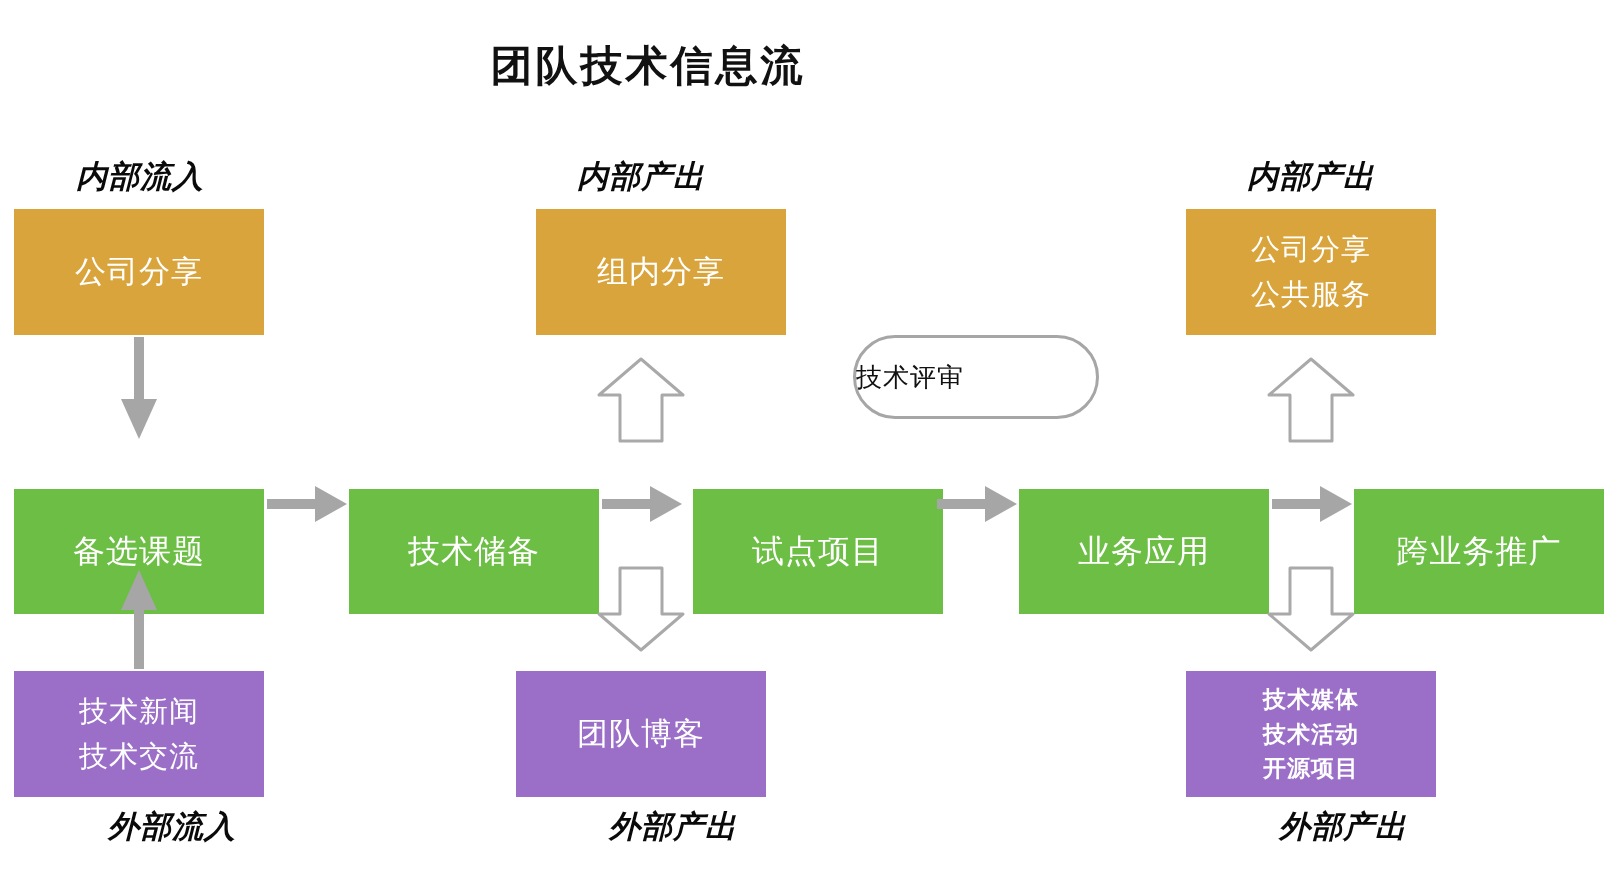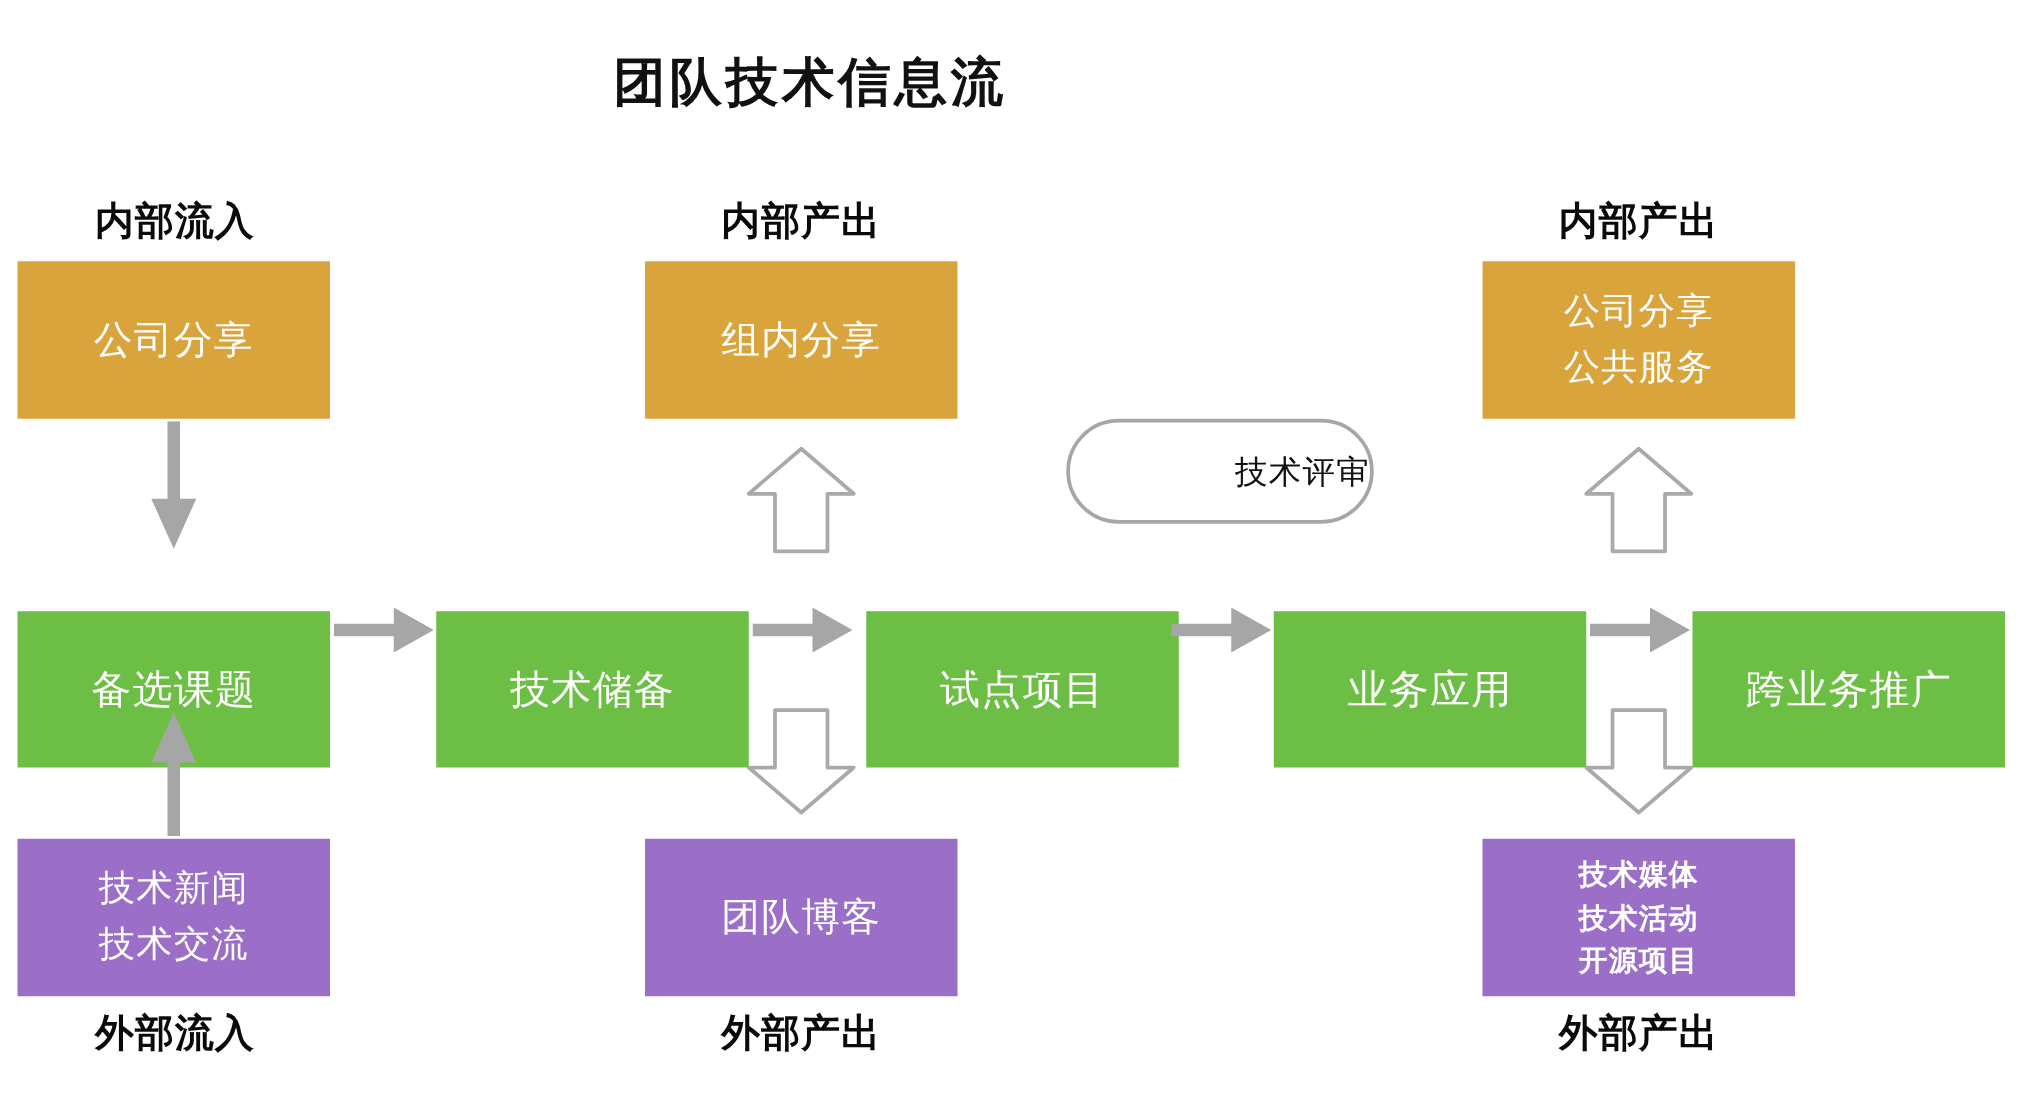--- a/index.html
+++ b/index.html
@@ -16,61 +16,62 @@
     top: 38px; left: 328px; width: 640px;
     text-align: center;
     font-size: 42px; font-weight: 700; color: #111111;
     letter-spacing: 3px;
   }
   .col-label {
     top: 156px; width: 280px;
     text-align: center;
     font-size: 31px; font-weight: 600; color: #0a0a0a;
     letter-spacing: 1px;
+    font-style: italic;
   }
-  .col-label.bottom { top: 806px; }
+  .col-label.bottom { top: 806px; margin-left: 32px; }
   .box {
     display: flex; flex-direction: column;
     align-items: center; justify-content: center;
     width: 250px; color: #ffffff; text-align: center;
   }
   .box .line { display: block; }
   .gold   { background: #D9A43C; top: 209px; height: 126px; }
   .green  { background: #6CBE45; top: 442px; height: 125px; margin-top: 47px; }
   .purple { background: #9B6EC8; top: 671px; height: 126px; }
   .fs31 { font-size: 31px; letter-spacing: 1px; }
   .fs29 { font-size: 29px; letter-spacing: 1px; line-height: 1.55; }
   .fs32 { font-size: 32px; letter-spacing: 1px; }
   .fs23 { font-size: 23px; font-weight: 700; letter-spacing: 1px; line-height: 1.5; }
   .pill {
     top: 335px; left: 853px; width: 246px; height: 84px;
     background: #ffffff;
     border: 3px solid #A6A6A6;
     border-radius: 44px;
     box-sizing: border-box;
-    display: flex; align-items: center; justify-content: flex-end;
+    display: flex; align-items: center; justify-content: flex-start;
     font-size: 26px; color: #111111; letter-spacing: 1px;
   }
   svg.arrow { position: absolute; display: block; }
 </style>
 </head>
 <body>
 
 <div id="canvas">
 
   <div class="abs title">团队技术信息流</div>
 
   <div class="abs col-label" style="left:0px">内部流入</div>
   <div class="abs col-label" style="left:501px">内部产出</div>
   <div class="abs col-label" style="left:1171px">内部产出</div>
 
   <div class="abs box gold fs31" style="left:14px">
     <span class="line">公司分享</span>
   </div>
-  <div class="abs box gold fs31" style="left:516px">
+  <div class="abs box gold fs31" style="left:536px">
     <span class="line">组内分享</span>
   </div>
   <div class="abs box gold fs29" style="left:1186px">
     <span class="line">公司分享</span>
     <span class="line">公共服务</span>
   </div>
 
   <div class="abs box green fs32" style="left:14px">
     <span class="line">备选课题</span>
   </div>

